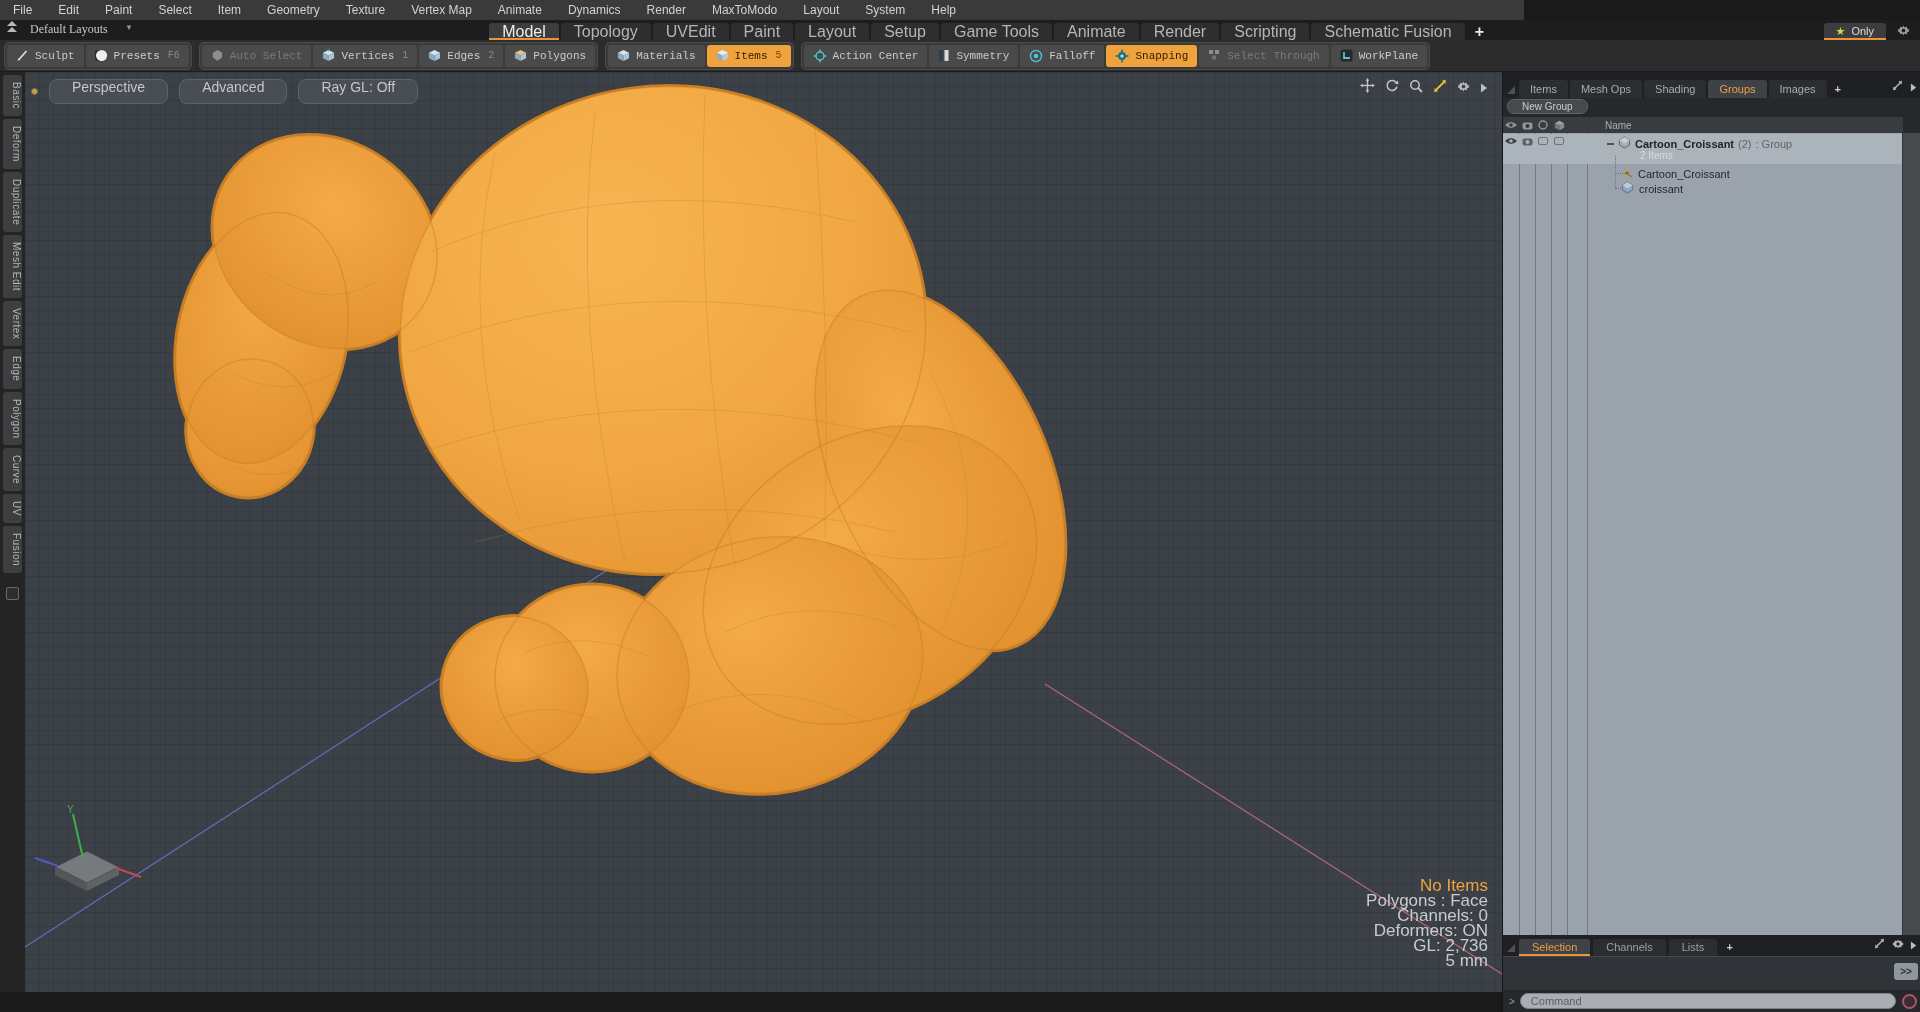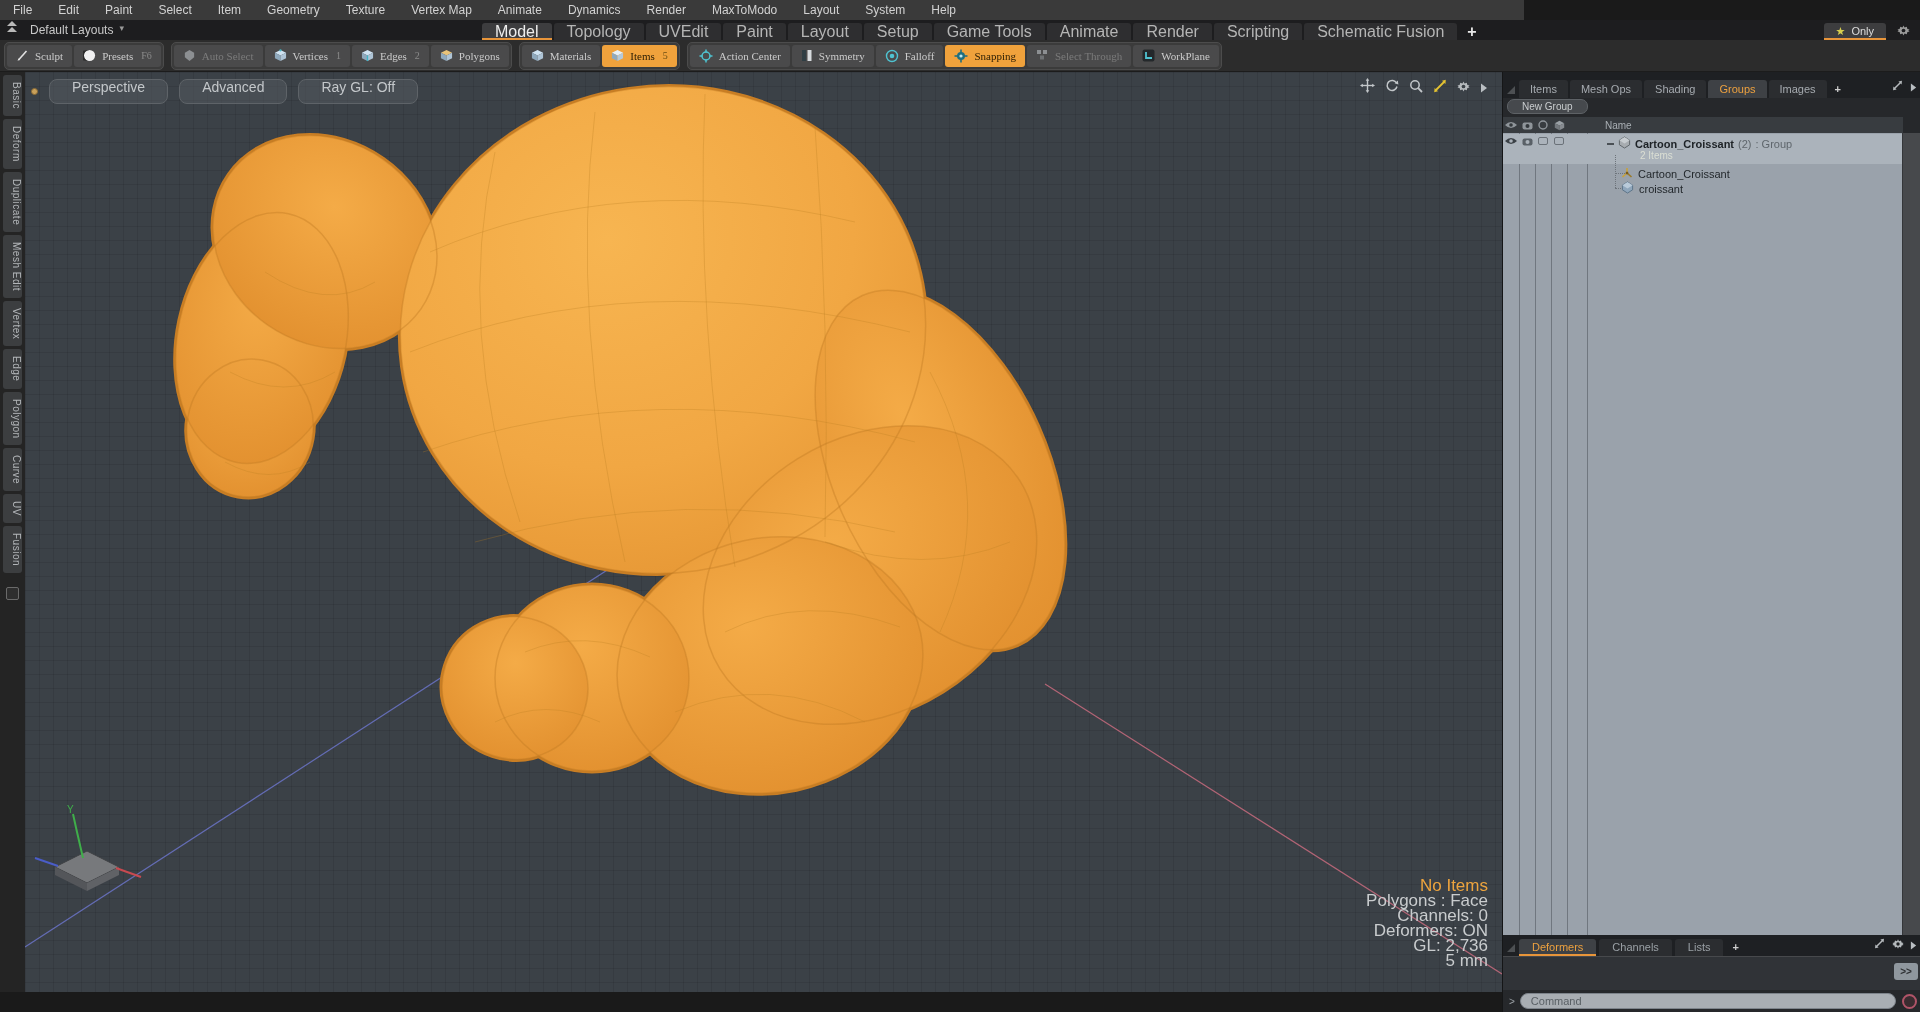--- a/index.html
+++ b/index.html
@@ -9,40 +9,40 @@
 
   
   #menubar { position:absolute; left:0; top:0; width:1524px; height:20px; background:#3a3a3a;
              display:flex; align-items:center; padding-left:0; }
   .mi { color:#d2d2d2; font-size:12px; padding:0 13px; cursor:default; }
 
   
   #layoutbar { position:absolute; left:0; top:20px; width:1920px; height:20px; background:#1d1d1f;
                display:flex; align-items:flex-end; }
   #collapseic { width:24px; text-align:center; padding-bottom:3px; }
-  #deflayouts { color:#c8c8c8; font-size:12px; padding:0 6px 3px 6px; display:flex; gap:6px; align-items:flex-start;}
+  #deflayouts { color:#c8c8c8; font-size:12px; padding:0 6px 3px 6px; display:flex; gap:19px; align-items:flex-start;font-family:Liberation Serif, serif;}
   #deflayouts .caret { font-size:9px; color:#9a9a9a; }
   #ltabs { display:flex; margin-left:352px; align-items:flex-end; height:20px; }
   .ltab { height:17px; line-height:17px; background:#2e2e30; color:#b5b5b5; font-size:16px;
           padding:0 13px; margin-right:2px; border-radius:3px 3px 0 0; white-space:nowrap; }
   .ltab.active { background:#3d3d3f; color:#ededed; box-shadow: inset 0 -2px 0 #e8953a; }
   .ltab.addtab { padding:0 8px; color:#e8e8e8; font-weight:bold; background:transparent; }
   #onlytab { margin-left:auto; height:17px; line-height:17px; background:#3d3d3f; color:#dcdcdc;
              font-size:11px; padding:0 12px; border-radius:3px 3px 0 0;
              box-shadow: inset 0 -2px 0 #e8953a; display:flex; gap:6px; align-items:center;}
   #onlytab .star { color:#d8cf4e; font-size:11px; }
   #lb-gear { width:34px; display:flex; justify-content:center; padding-bottom:3px; }
 
   
   #toolbar { position:absolute; left:0; top:40px; width:1920px; height:32px; background:#2c2c2c;
              display:flex; align-items:center; padding-left:4px; border-bottom:1px solid #1c1c1c; }
   .tgroup { display:flex; gap:2px; background:#3b3b3b; border:1px solid #4c4c4c; border-radius:5px;
             padding:2px; margin-right:7px; }
   .tbtn { display:flex; align-items:center; gap:6px; height:22px; padding:0 9px; background:#4a4a4b;
-          border:none; border-radius:3px; color:#cbcbcb; font-size:11px; font-family:Liberation Serif, serif; white-space:nowrap;}
+          border:none; border-radius:3px; color:#cbcbcb; font-size:11px; font-family:Liberation Mono, monospace; white-space:nowrap;}
   .tbtn .sc { color:#8a8a8a; font-size:10px; margin-left:2px; }
   .tbtn.active { background:#f0a23c; color:#2a1d04; }
   .tbtn.active .sc { color:#6b4d12; }
   .tbtn.disabled { color:#7b7b7b; }
   .tic { display:flex; align-items:center; }
 
   
   #leftbar { position:absolute; left:0; top:72px; width:25px; height:920px; background:#242424; }
   .vtab { writing-mode:vertical-rl; background:#3c3e40; color:#b3b6b9; font-size:10px;
           padding:7px 0; width:19px; margin:3px auto 0 auto; border-radius:3px; text-align:center;
@@ -604,21 +604,21 @@
             </svg></span>
         <span class="lbl">croissant</span>
       </div>
     </div>
     <div id="rp-gutter"></div>
 
     <div id="pp-tabs">
       <span style="margin-right:4px;"><svg width="8" height="8" viewBox="0 0 8 8">
             <polygon points="0,8 8,8 8,0" fill="#4d5053"></polygon>
           </svg></span>
-      <span class="ptab active">Deformers</span>
+      <span class="ptab active">Selection</span>
       <span class="ptab">Channels</span>
       <span class="ptab">Lists</span>
       <span class="ptab addtab">+</span>
       <span id="rp-corner">
         <span><svg width="13" height="13" viewBox="0 0 14 14">
               <line x1="4" y1="10" x2="10" y2="4" stroke="#b6babd" stroke-width="1.6"></line>
               <polygon points="11.8,1.8 11.4,6 8,2.8" fill="#b6babd"></polygon>
               <polygon points="2.2,12.2 2.6,8 6,11.2" fill="#b6babd"></polygon>
             </svg></span>
         <span><svg width="12" height="12" viewBox="0 0 14 14">

